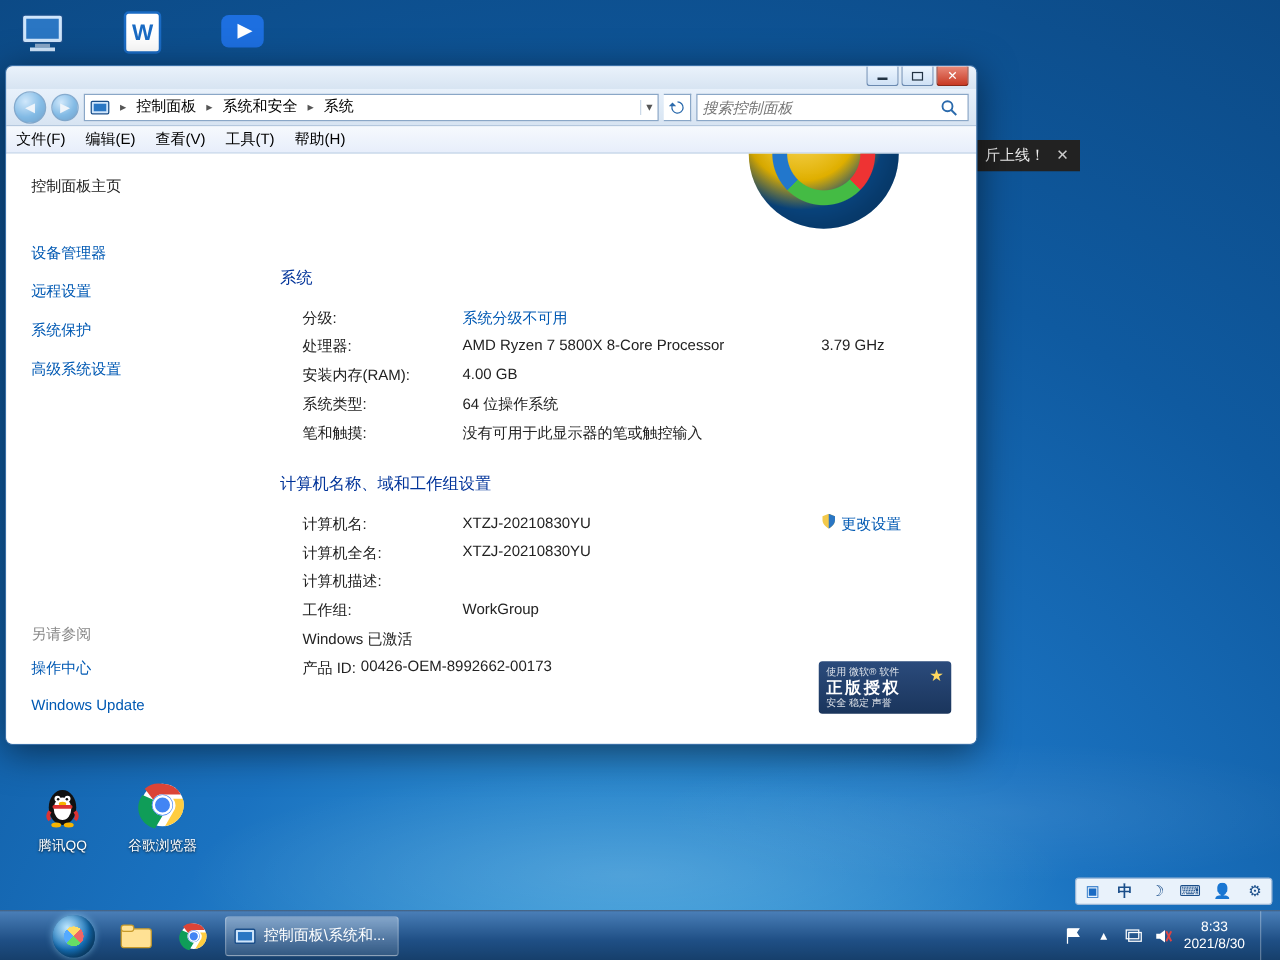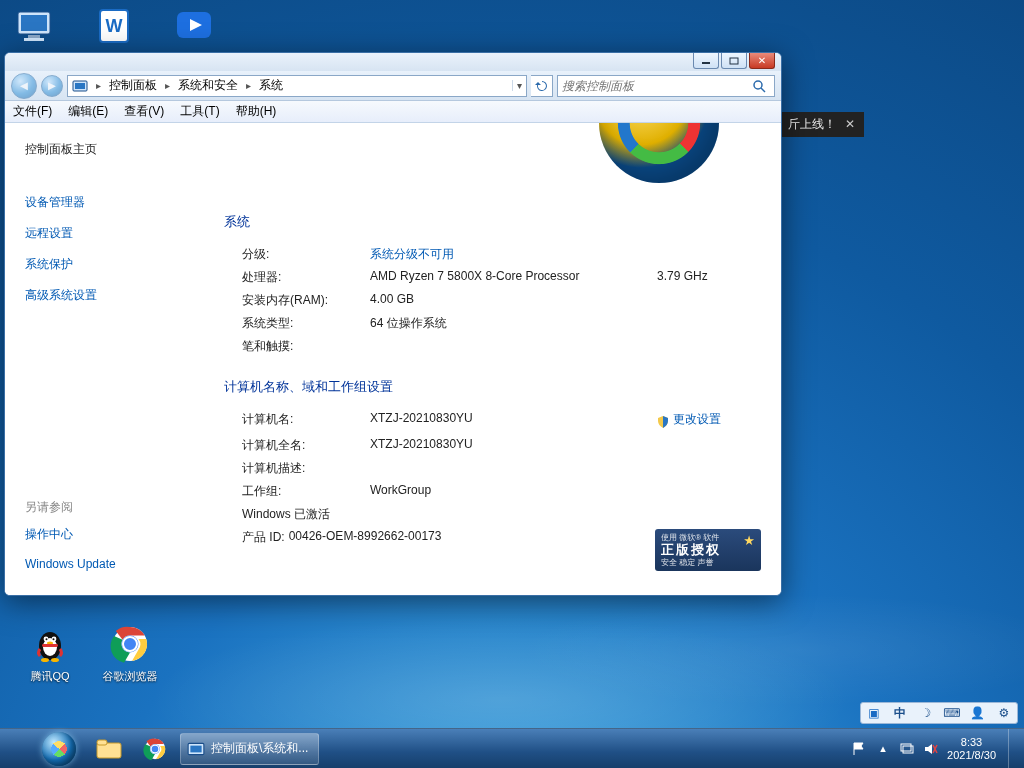--- a/index.html
+++ b/index.html
@@ -63,21 +63,21 @@
   background: conic-gradient(from 45deg, #e33 0 25%, #4b4 25% 50%, #27c 50% 75%, #fc3 75% 100%);
   mask: radial-gradient(circle, transparent 34%, #000 35% 48%, transparent 49%);
   -webkit-mask: radial-gradient(circle, transparent 34%, #000 35% 48%, transparent 49%); }
 
 .section-head { color: #003399; font-size: 13px; margin: 20px 0 12px; }
 .kv-row { display: flex; padding: 3px 0 3px 18px; }
 .kv-row .k { width: 128px; }
 .kv-row .v  { flex: 1; }
 .kv-row .extra { width: 100px; text-align: left; }
 .link-val { color: #0059b3; cursor: pointer; }
-.shield-link { display: inline-flex; align-items: flex-end; gap: 4px; color: #0059b3; cursor: pointer; }
+.shield-link { display: inline-flex; align-items: flex-start; gap: 4px; color: #0059b3; cursor: pointer; }
 .shield-link svg { width: 12px; height: 12px; }
 
 .genuine-badge { position: absolute; right: 20px; bottom: 24px; width: 106px; height: 42px;
   background: linear-gradient(#2b4b7c,#1a355c); color: #fff; border-radius: 3px; padding: 3px 6px; font-size: 9px; line-height: 1.2; display:flex; flex-direction:column; justify-content:center; }
 .genuine-badge .t1 { font-size: 8px; opacity:.85; }
 .genuine-badge .t2 { font-size: 13px; font-weight: bold; letter-spacing:2px; }
 .genuine-badge .t3 { font-size: 8px; opacity:.85; }
 .genuine-badge::after{content:"★";position:absolute;right:6px;top:4px;font-size:13px;color:#ffd860;}
 
 
@@ -224,20 +224,21 @@
       <div class="kv-row">
         <span class="k">安装内存(RAM):</span>
         <span class="v">4.00 GB</span>
       </div>
       <div class="kv-row">
         <span class="k">系统类型:</span>
         <span class="v">64 位操作系统</span>
       </div>
       <div class="kv-row">
         <span class="k">笔和触摸:</span>
+        <span class="v">没有可用于此显示器的笔或触控输入</span>
       </div>
 
       <div class="section-head">计算机名称、域和工作组设置</div>
       <div class="kv-row">
         <span class="k">计算机名:</span>
         <span class="v">XTZJ-20210830YU</span>
         <span class="extra">
           <span class="shield-link">
             <svg viewBox="0 0 12 12">
                 <path d="M6 0l5 2v3c0 3-2 5-5 7C3 10 1 8 1 5V2z" fill="#f3c94b"></path>

